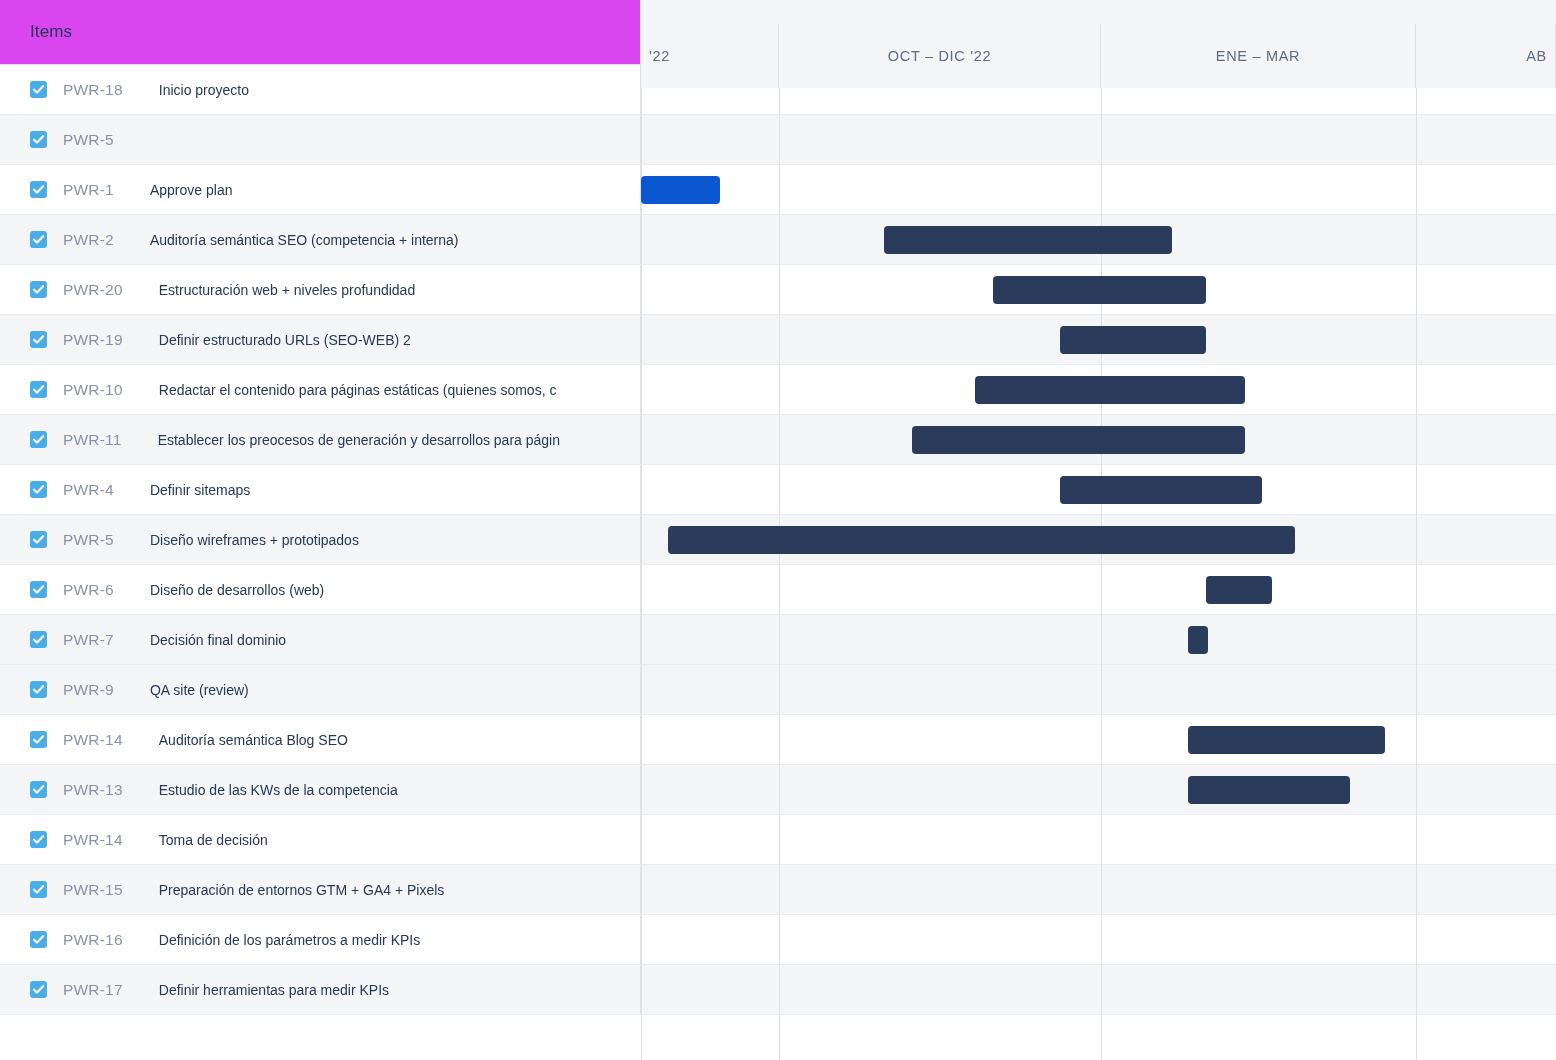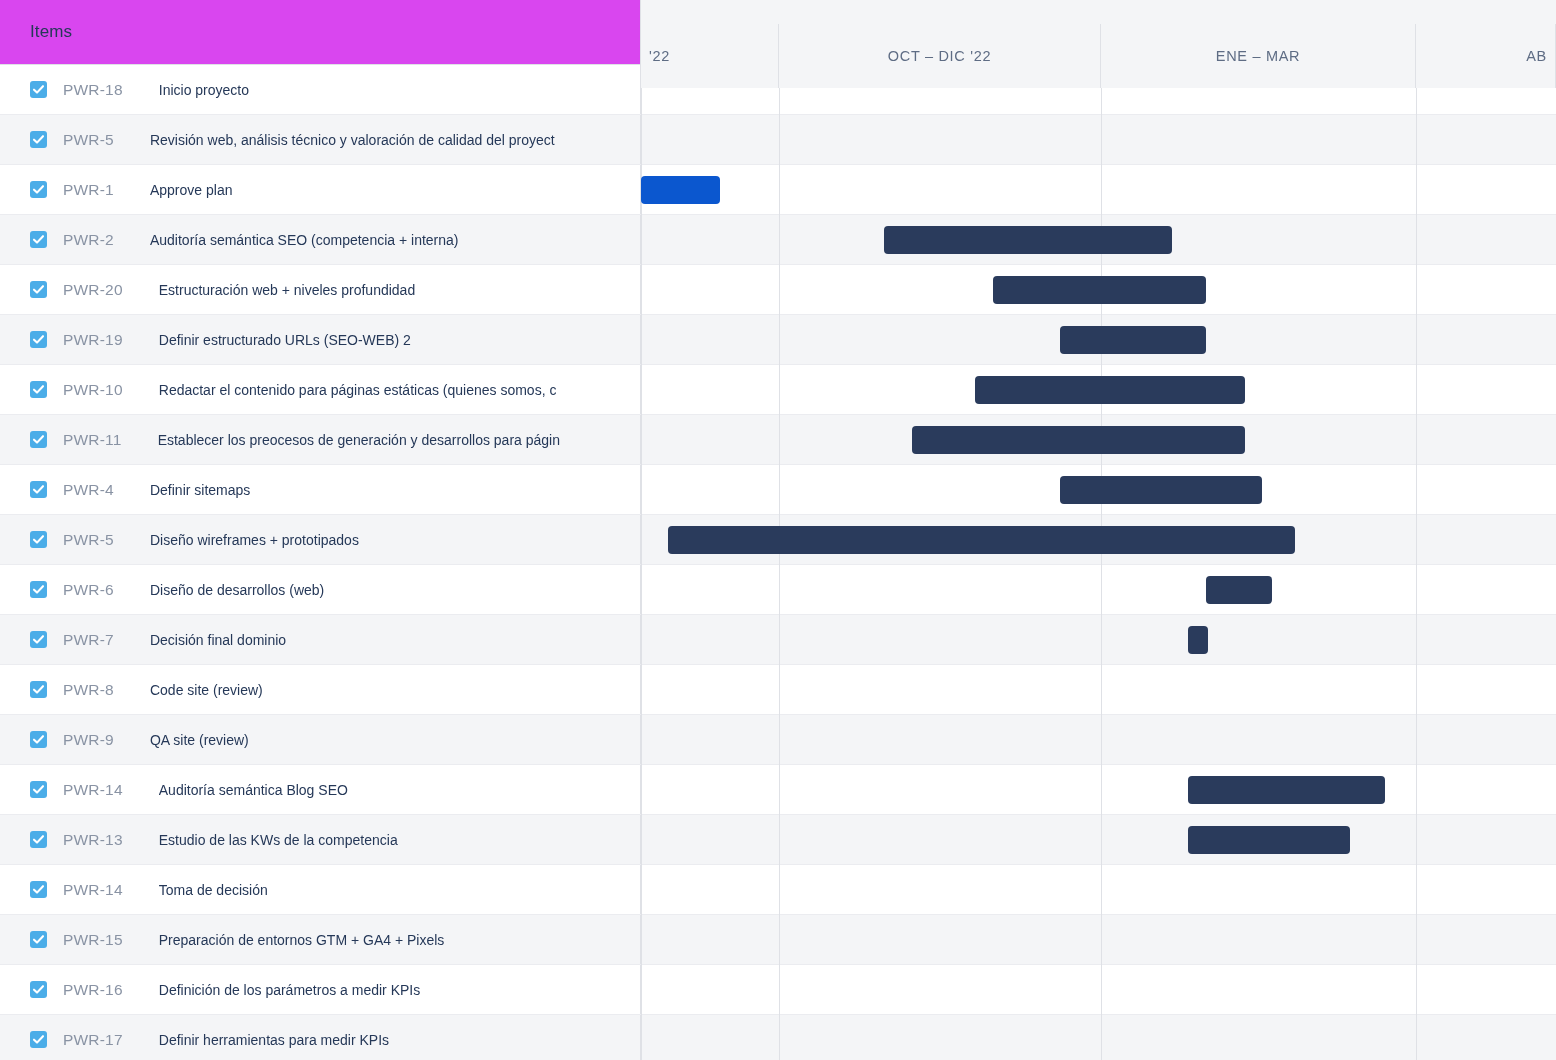--- a/index.html
+++ b/index.html
@@ -186,21 +186,20 @@
           </div>
         </div>
         <div class="grid-row striped">
           <div class="row-label-cell">
             <div class="task-checkbox">
               <svg width="17" height="17" viewBox="0 0 17 17">
                 <path d="M4 8.7 L7 11.6 L13 5.2" fill="none" stroke="#ffffff" stroke-width="2.1" stroke-linecap="round" stroke-linejoin="round"></path>
               </svg>
             </div>
             <span class="task-key">PWR-5</span>
-            <span class="task-name">Revisión web, análisis técnico y valoración de calidad del proyect</span>
           </div>
         </div>
         <div class="grid-row plain">
           <div class="row-label-cell">
             <div class="task-checkbox">
               <svg width="17" height="17" viewBox="0 0 17 17">
                 <path d="M4 8.7 L7 11.6 L13 5.2" fill="none" stroke="#ffffff" stroke-width="2.1" stroke-linecap="round" stroke-linejoin="round"></path>
               </svg>
             </div>
             <span class="task-key">PWR-1</span>
@@ -308,31 +307,20 @@
           <div class="row-label-cell">
             <div class="task-checkbox">
               <svg width="17" height="17" viewBox="0 0 17 17">
                 <path d="M4 8.7 L7 11.6 L13 5.2" fill="none" stroke="#ffffff" stroke-width="2.1" stroke-linecap="round" stroke-linejoin="round"></path>
               </svg>
             </div>
             <span class="task-key">PWR-7</span>
             <span class="task-name">Decisión final dominio</span>
           </div>
           <div class="gantt-bar" style="left: 1188px; width: 20px; background: rgb(42, 59, 92);"></div>
-        </div>
-        <div class="grid-row plain">
-          <div class="row-label-cell">
-            <div class="task-checkbox">
-              <svg width="17" height="17" viewBox="0 0 17 17">
-                <path d="M4 8.7 L7 11.6 L13 5.2" fill="none" stroke="#ffffff" stroke-width="2.1" stroke-linecap="round" stroke-linejoin="round"></path>
-              </svg>
-            </div>
-            <span class="task-key">PWR-8</span>
-            <span class="task-name">Code site (review)</span>
-          </div>
         </div>
         <div class="grid-row striped">
           <div class="row-label-cell">
             <div class="task-checkbox">
               <svg width="17" height="17" viewBox="0 0 17 17">
                 <path d="M4 8.7 L7 11.6 L13 5.2" fill="none" stroke="#ffffff" stroke-width="2.1" stroke-linecap="round" stroke-linejoin="round"></path>
               </svg>
             </div>
             <span class="task-key">PWR-9</span>
             <span class="task-name">QA site (review)</span>

